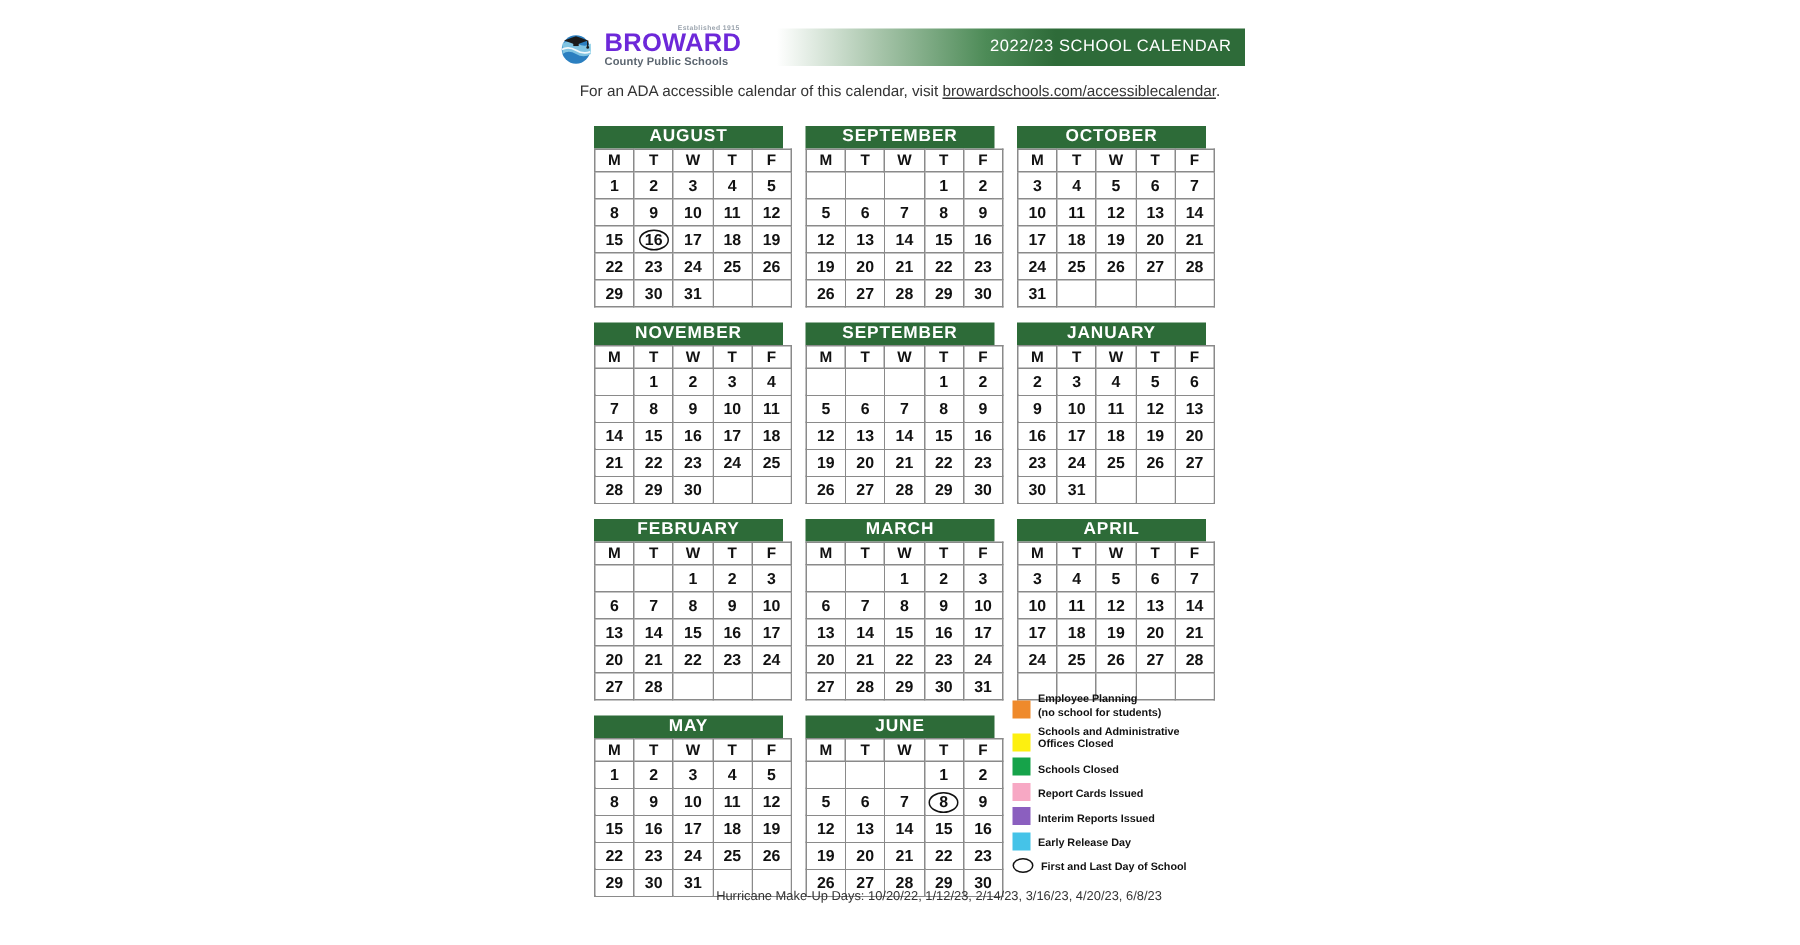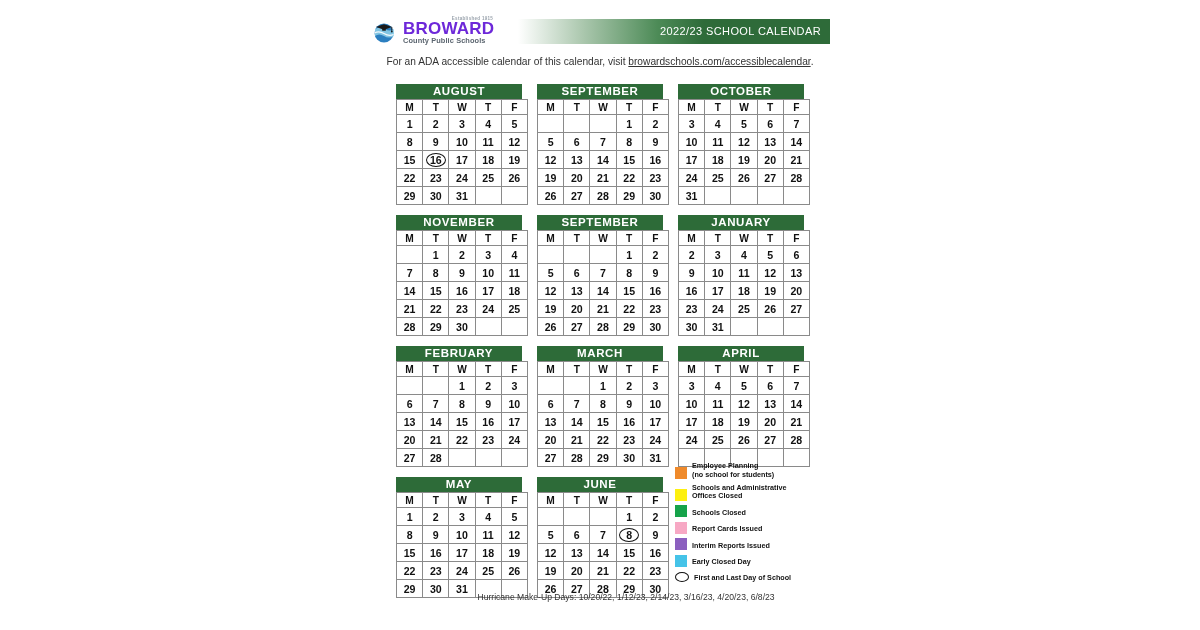--- a/index.html
+++ b/index.html
@@ -744,21 +744,21 @@
       <div class="legend-row">
         <span class="swatch pink"></span>
         <span class="legend-label">Report Cards Issued</span>
       </div>
       <div class="legend-row">
         <span class="swatch purple"></span>
         <span class="legend-label">Interim Reports Issued</span>
       </div>
       <div class="legend-row">
         <span class="swatch cyan"></span>
-        <span class="legend-label">Early Closed Day</span>
+        <span class="legend-label">Early Release Day</span>
       </div>
       <div class="legend-row">
         <span class="swatch oval"></span>
         <span class="legend-label">First and Last Day of School</span>
       </div>
     </div>
 
   <div class="footer">Hurricane Make-Up Days: 10/20/22, 1/12/23, 2/14/23, 3/16/23, 4/20/23, 6/8/23</div>
 
 </div>

